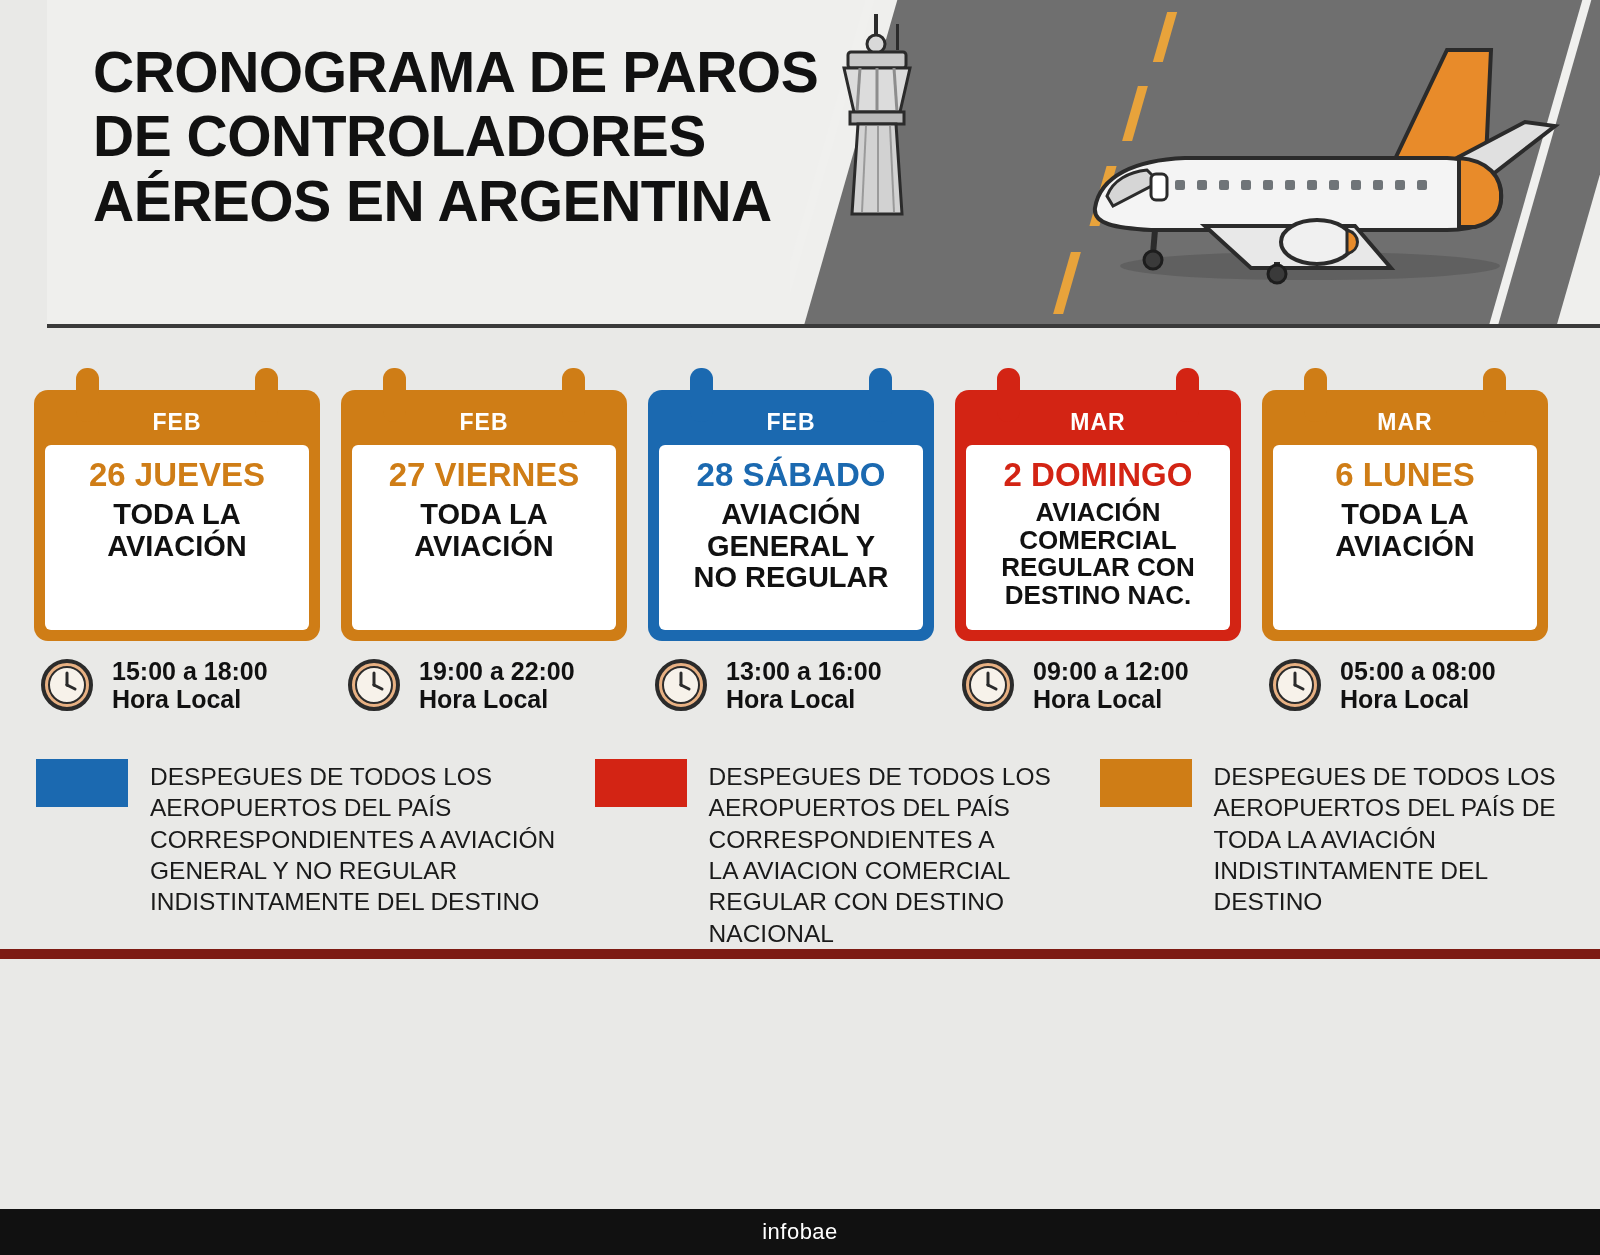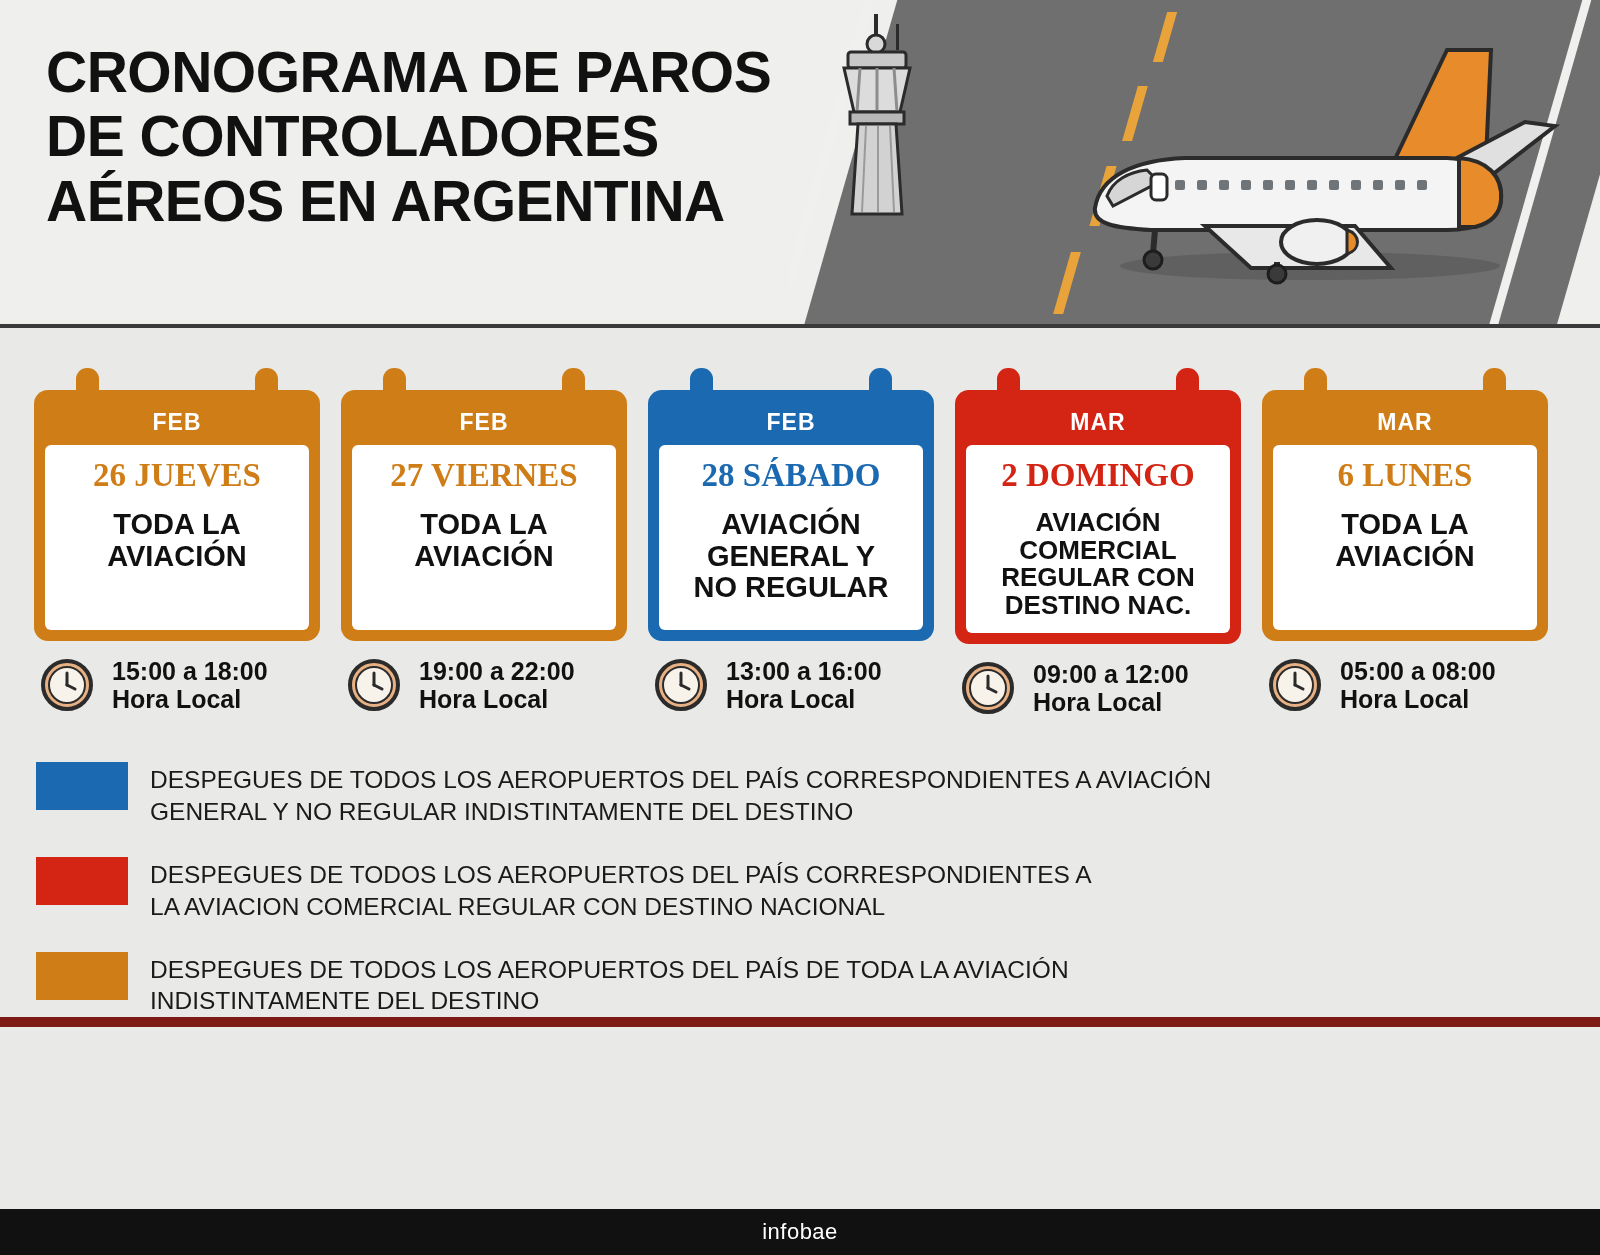--- a/index.html
+++ b/index.html
@@ -21,20 +21,21 @@
   }
 
   
   .header {
     position: relative;
     height: 328px;
     background: #efefed;
     overflow: hidden;
     flex: none;
     border-bottom: 4px solid #3a3a3a;
+    margin-left: 47px;
   }
   .header-title {
     position: absolute;
     left: 46px;
     top: 40px;
     width: 900px;
     font-size: 57px;
     line-height: 1.13;
     font-weight: bold;
     color: #111111;
@@ -145,22 +146,21 @@
     display: flex;
     flex-direction: column;
     align-items: center;
     justify-content: flex-start;
   }
   .cal-day {
     font-size: 33px;
     font-weight: bold;
     line-height: 1.1;
     text-align: center;
-    margin-bottom: 16px;
-    font-family: Liberation Serif, serif;
+    margin-bottom: 6px;
   }
   .cal-desc {
     font-size: 29px;
     font-weight: bold;
     color: #111111;
     text-align: center;
     line-height: 1.08;
     white-space: pre-line;
   }
   .cal-desc.small {
@@ -186,21 +186,21 @@
     font-weight: bold;
     color: #111111;
     line-height: 1.12;
     white-space: pre-line;
   }
 
   
   .legend {
     padding: 46px 36px 0 36px;
     display: flex;
-    flex-direction: column;
+    flex-direction: row;
     gap: 30px;
     flex: none;
   }
   .legend-item {
     display: flex;
     align-items: flex-start;
     gap: 22px;
   }
   .swatch {
     flex: none;

